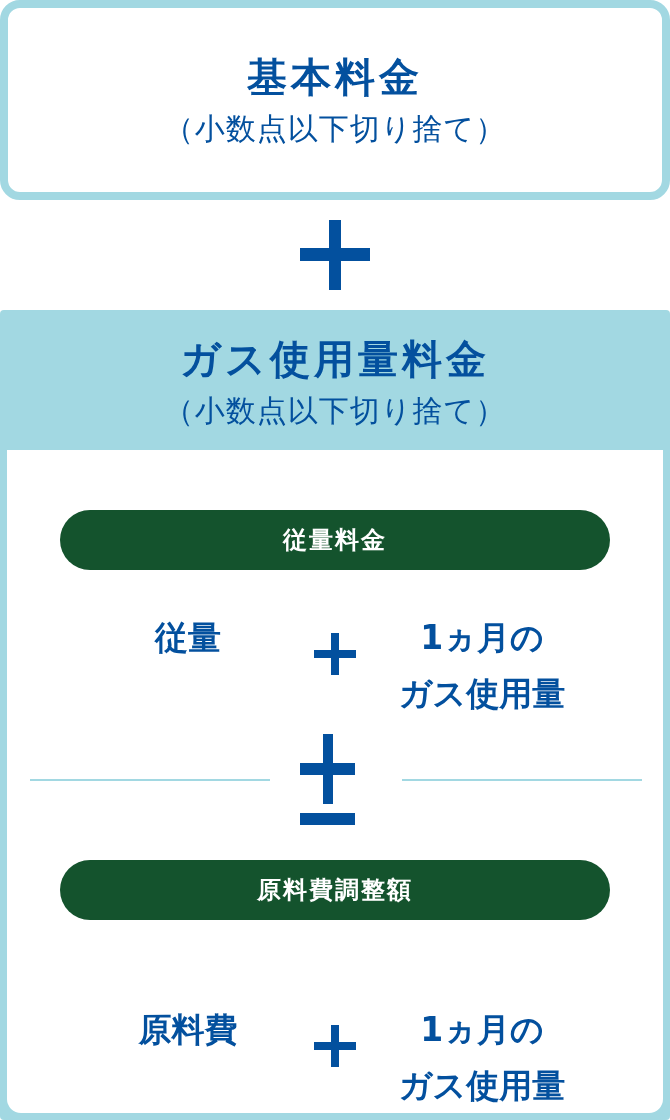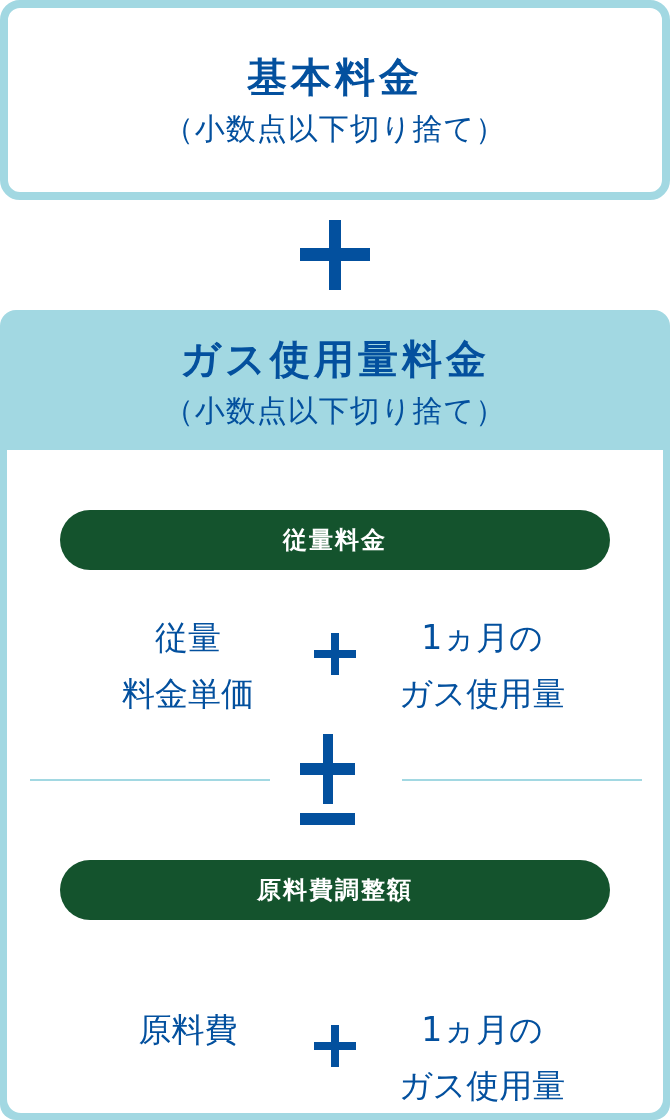--- a/index.html
+++ b/index.html
@@ -17,21 +17,21 @@
     .subtitle {
       font-size: 30px; font-weight: normal; letter-spacing: 1px; color: #03509e; margin-top: 10px; line-height: 1.2;
     }
 
     .plus-big { position: absolute; left: 300px; top: 220px; width: 70px; height: 70px; }
     .plus-big .h { position: absolute; left: 0; top: 28px; width: 70px; height: 13px; background: #03509e; }
     .plus-big .v { position: absolute; left: 29px; top: 0; width: 12px; height: 70px; background: #03509e; }
 
     .box-gas {
       position: absolute; left: 0; top: 310px; width: 670px; height: 810px;
-      background: #a2d8e2; border-radius: 16px; overflow: hidden;
+      background: #a2d8e2; border-radius: 4px; overflow: hidden;
     }
     .gas-header {
       position: absolute; left: 0; top: 0; width: 670px; height: 140px;
       display: flex; flex-direction: column; align-items: center; justify-content: center;
       padding-top: 4px;
     }
     .gas-body {
       position: absolute; left: 7px; top: 140px; width: 656px; height: 663px;
       background: #ffffff; border-radius: 0 0 14px 14px;
     }
@@ -43,21 +43,21 @@
       font-size: 24px; font-weight: bold; letter-spacing: 2px;
     }
     .pill-1 { top: 60px; }
     .pill-2 { top: 410px; }
 
     .formula { position: absolute; left: 0; width: 656px; height: 110px; }
     .formula-1 { top: 160px; }
     .formula-2 { top: 508px; margin-top: 44px; }
     .col {
       position: absolute; top: 0; width: 220px; text-align: center;
-      font-size: 33px; font-weight: normal; line-height: 56px; color: #03509e;
+      font-size: 33px; font-weight: bold; line-height: 56px; color: #03509e;
     }
     .col-left { left: 71px; }
     .col-right { left: 365px; }
     .col span { display: block; }
 
     .plus-small { position: absolute; left: 307px; width: 42px; height: 42px; }
     .formula .plus-small { top: 23px; }
     .plus-small .h { position: absolute; left: 0; top: 17px; width: 42px; height: 8px; background: #03509e; }
     .plus-small .v { position: absolute; left: 17px; top: 0; width: 8px; height: 42px; background: #03509e; }
 
@@ -88,21 +88,20 @@
     <div class="title">ガス使用量料金</div>
     <div class="subtitle">（小数点以下切り捨て）</div>
   </div>
 
   <div class="gas-body">
     <div class="pill pill-1">従量料金</div>
 
     <div class="formula formula-1">
       <div class="col col-left">
         <span>従量</span>
-        <span>料金単価</span>
       </div>
       <div class="plus-small">
         <div class="h"></div>
           <div class="v"></div>
       </div>
       <div class="col col-right">
         <span>1ヵ月の</span>
         <span>ガス使用量</span>
       </div>
     </div>

